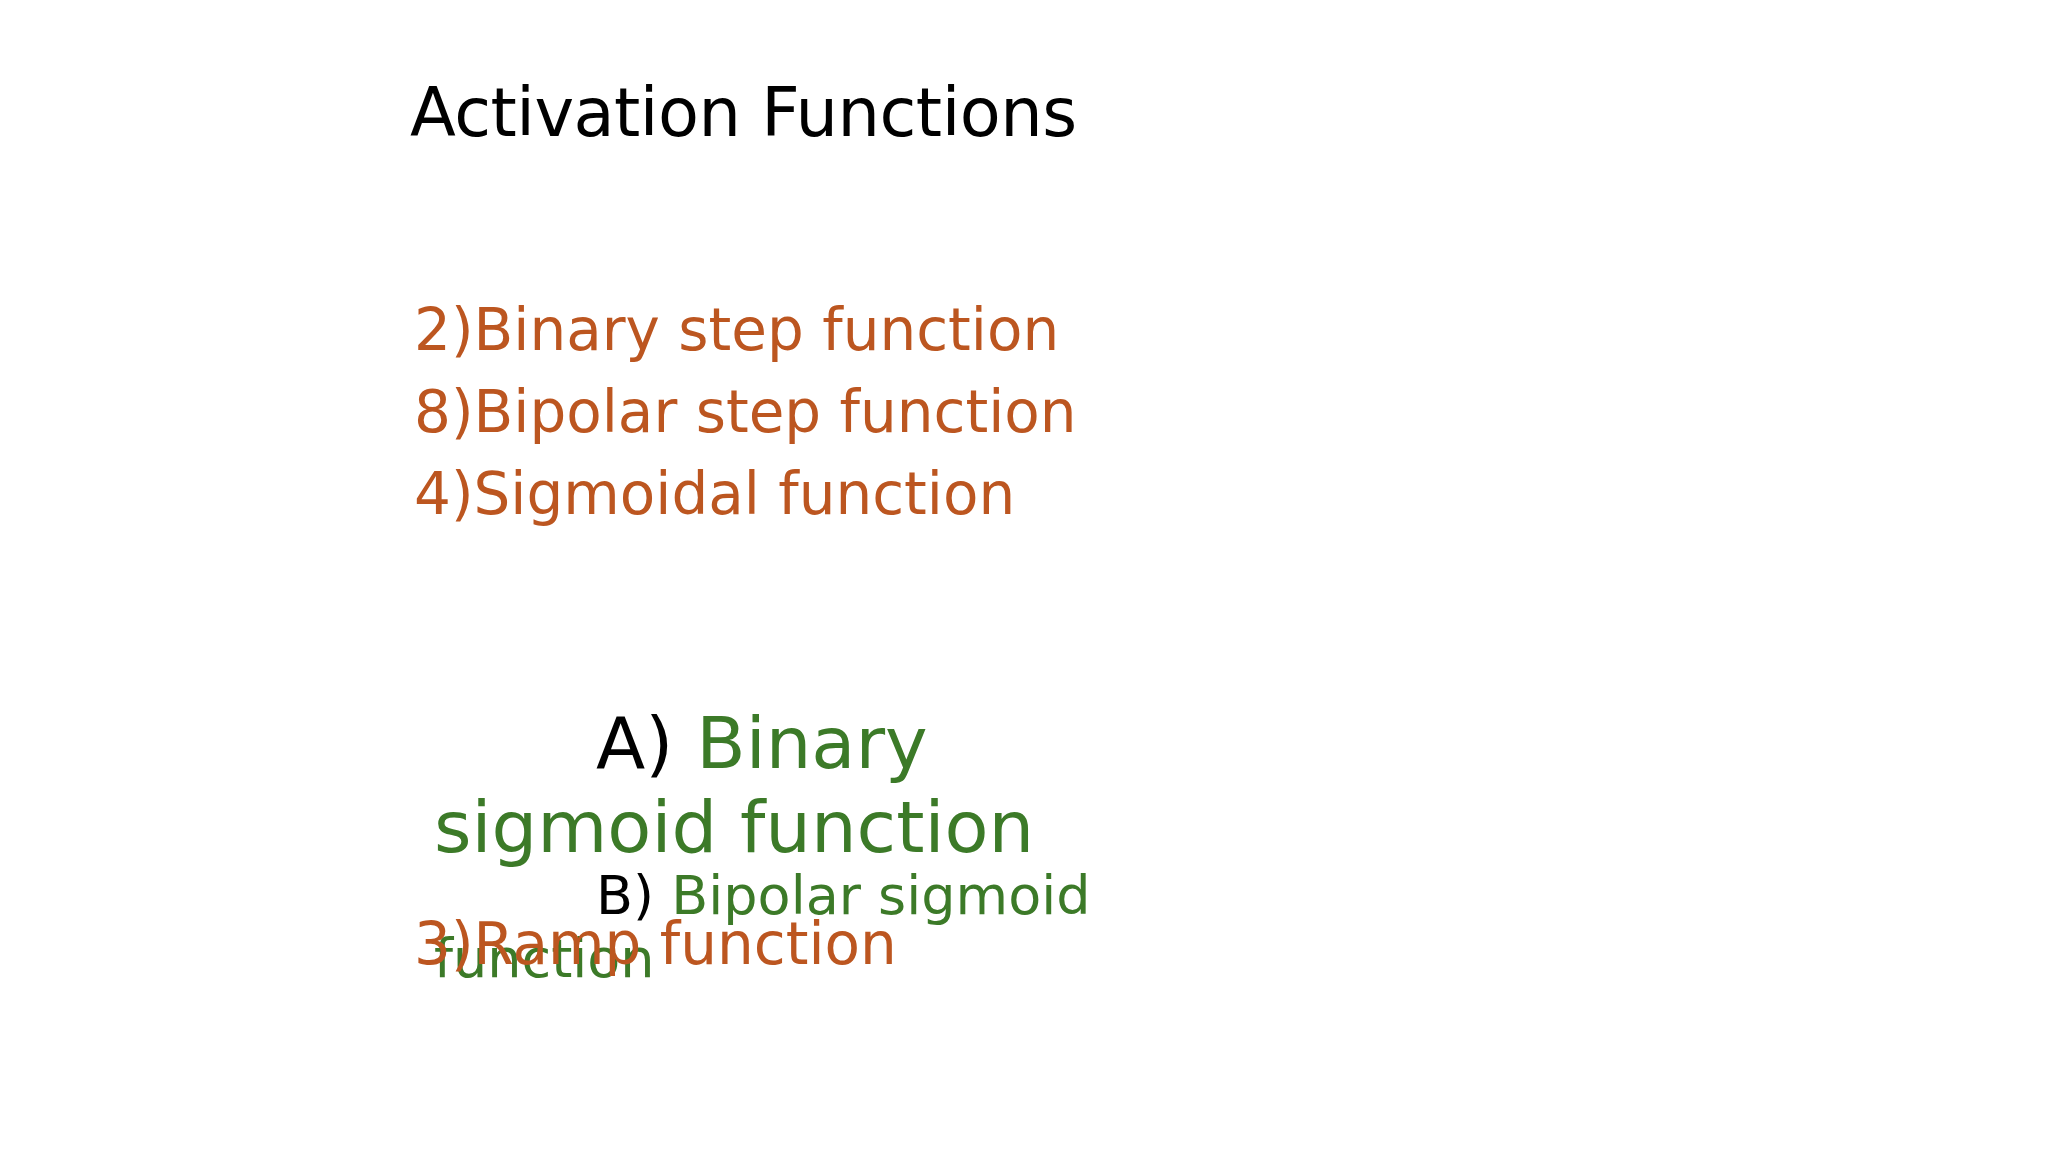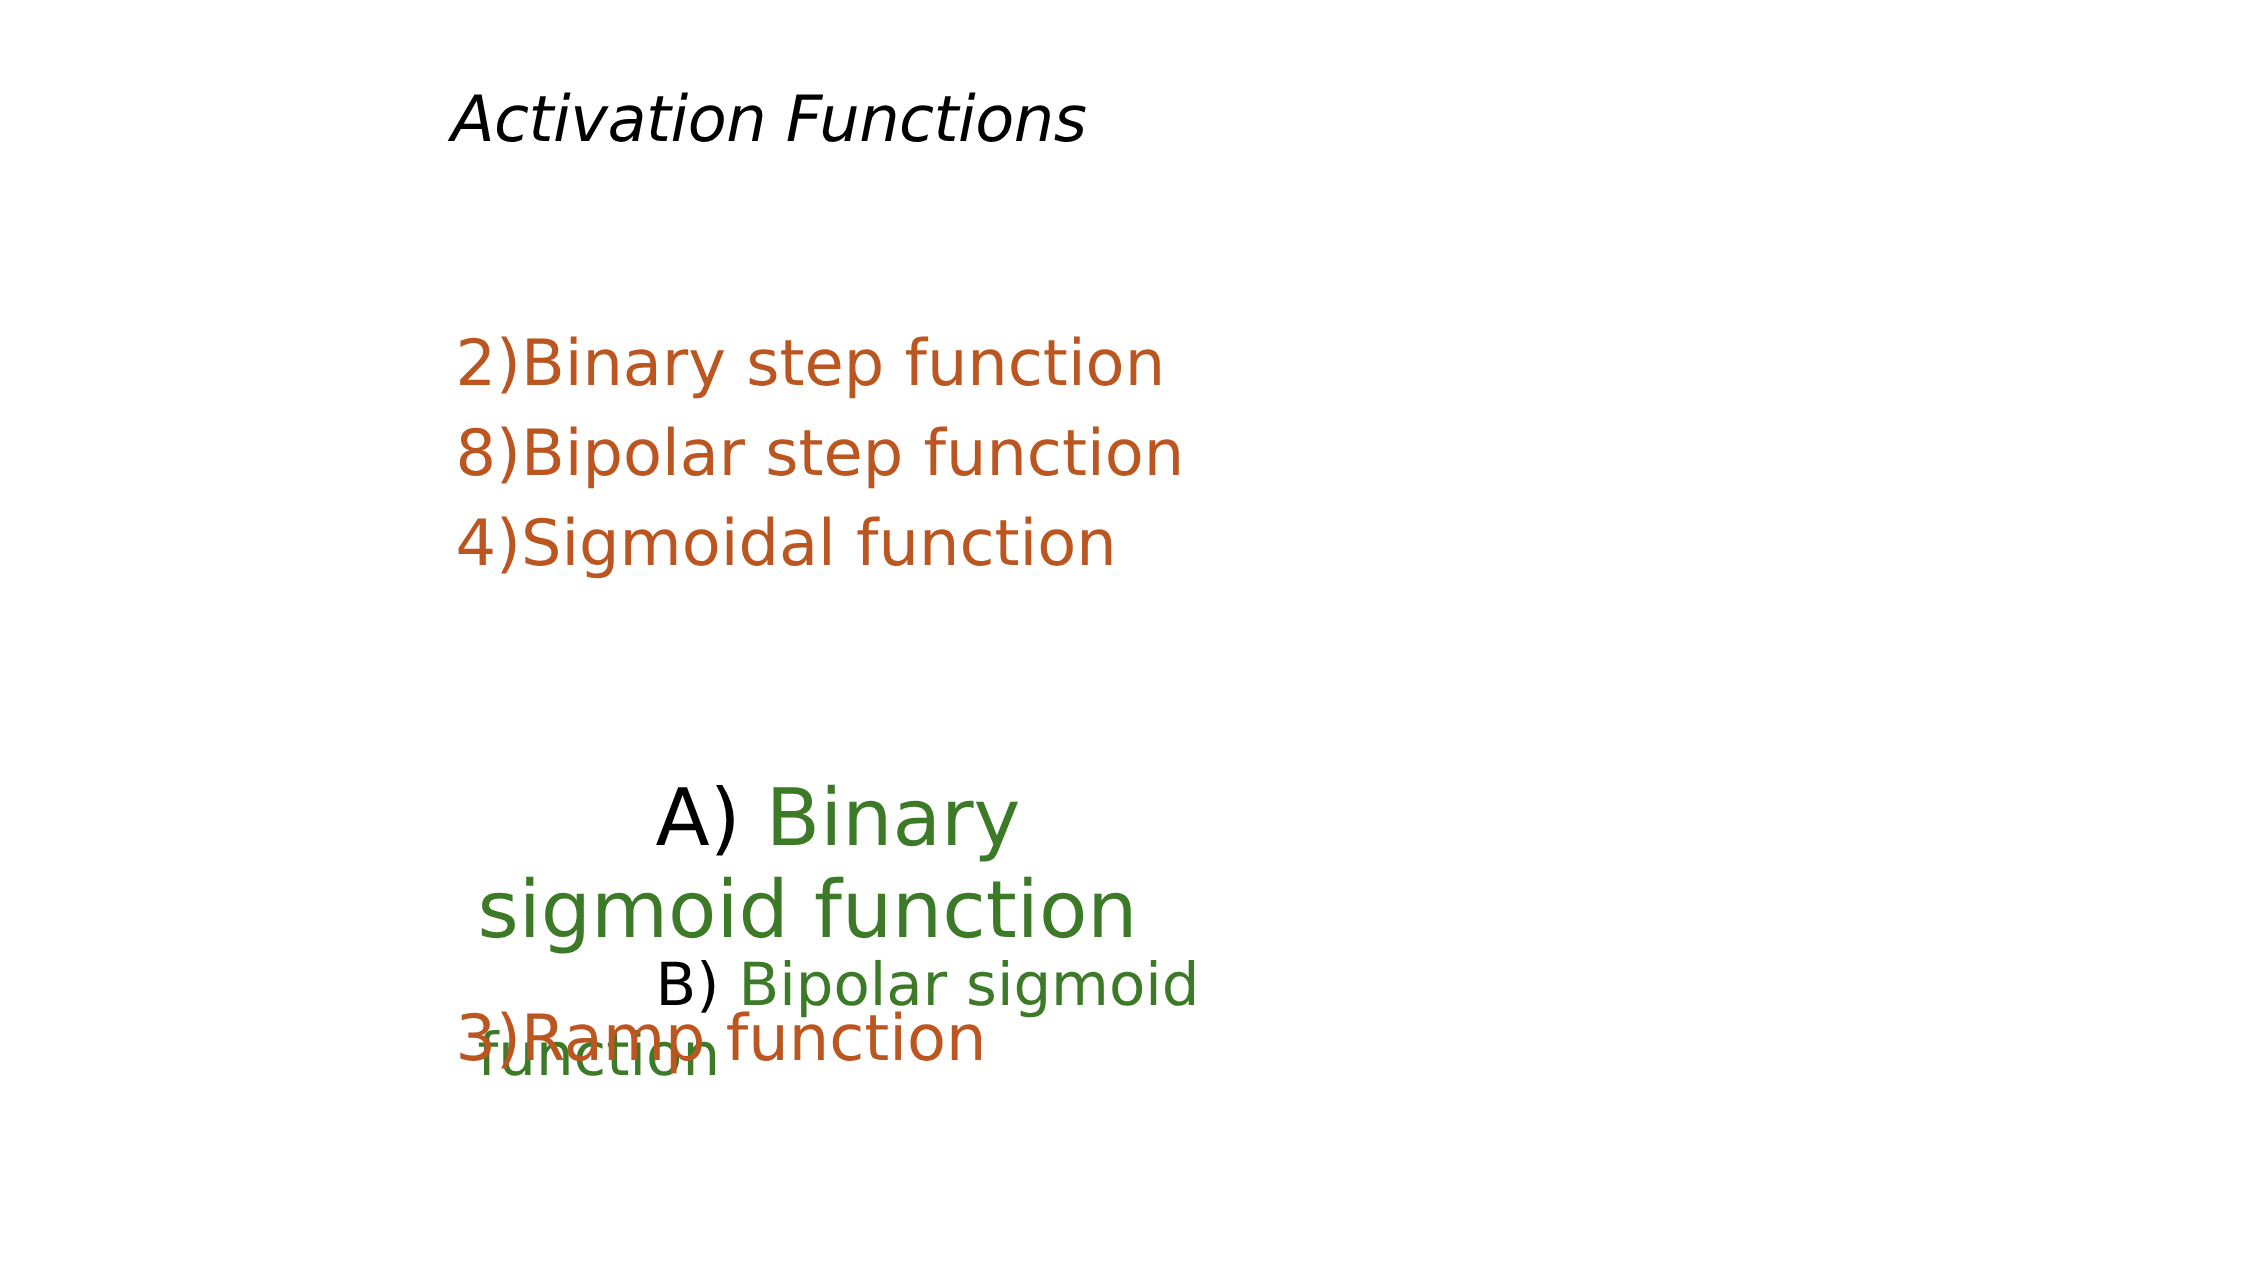--- a/index.html
+++ b/index.html
@@ -19,26 +19,25 @@
     height: 1152px;
     background: #ffffff;
     overflow: hidden;
   }
 
   
   .slide-title {
     position: absolute;
     left: 410px;
     top: 78px;
-    font-size: 58px;
+    font-size: 67px;
     line-height: 1.05;
     color: #000000;
     white-space: nowrap;
     letter-spacing: -0.5px;
-    font-style: italic;
   }
 
   
   .list-block {
     position: absolute;
     left: 414px;
     top: 290px;
     width: 1100px;
   }
 

